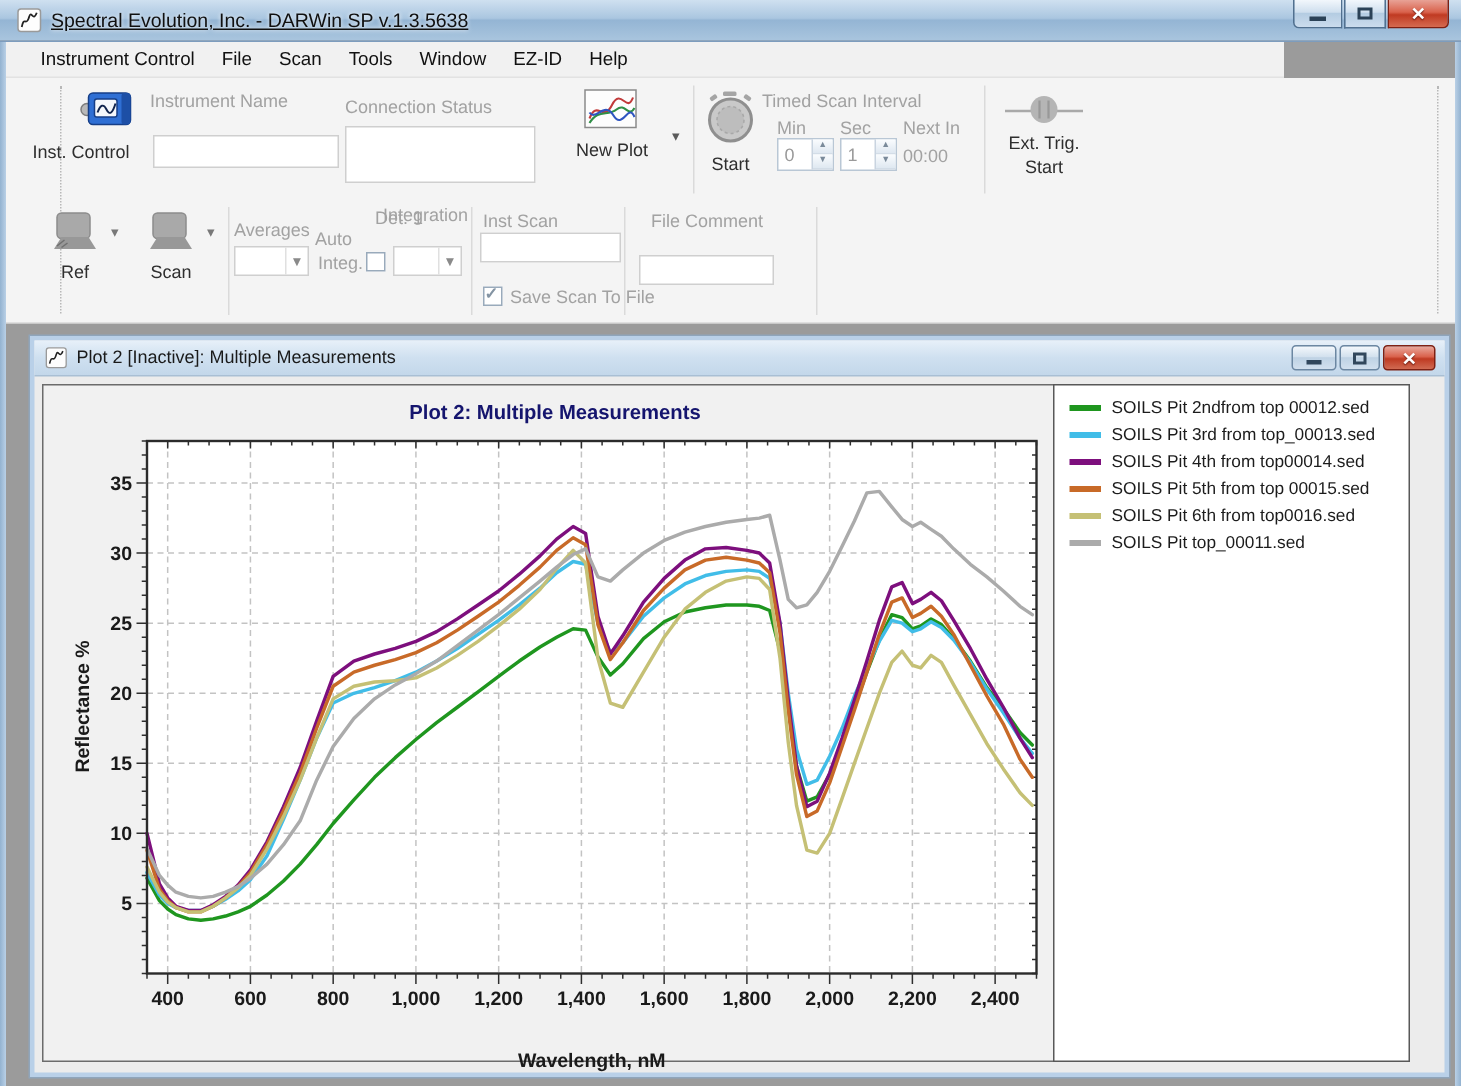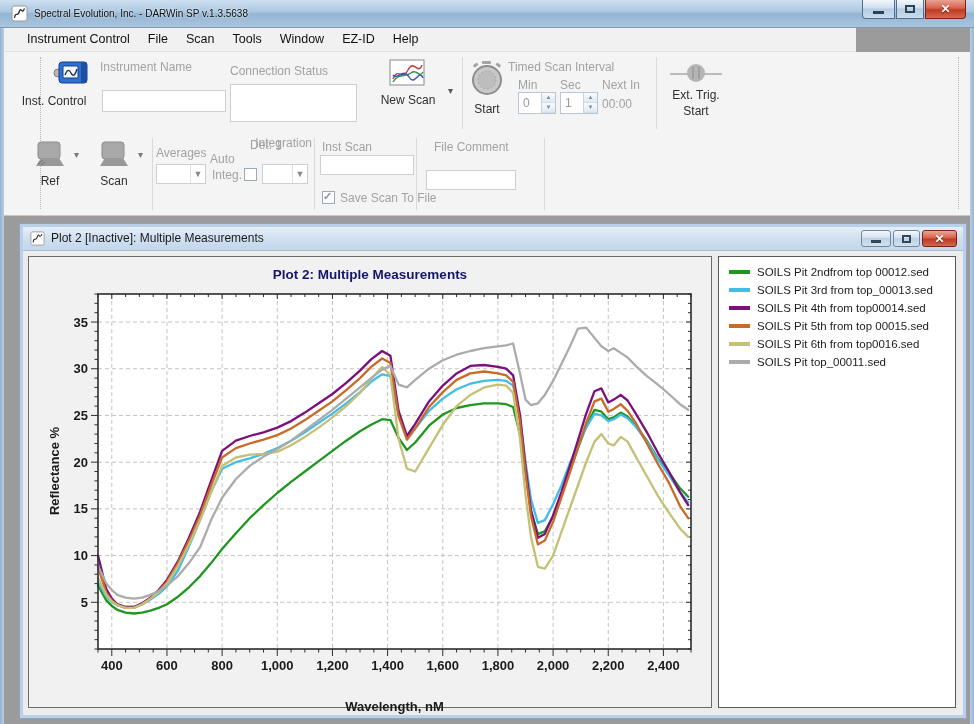--- a/index.html
+++ b/index.html
@@ -4,21 +4,21 @@
 <style>
   * { margin:0; padding:0; box-sizing:border-box; }
   html,body { width:974px; height:724px; overflow:hidden; }
   body { font-family:"Liberation Sans", sans-serif; background:#9b9b9b; position:relative; }
 
   
   .titlebar { position:absolute; left:0; top:0; width:974px; height:28px;
     background:linear-gradient(#cfe0f0,#aac6e0 45%,#94b5d4 50%,#a9c5de);
     border-bottom:1px solid #7d9cbd; }
   .app-icon { position:absolute; left:11px; top:5px; width:17px; height:17px; }
-  .title-text { position:absolute; left:34px; top:0; line-height:27px; font-size:10px; color:#101010; text-shadow:0 0 3px #ffffff; }
+  .title-text { position:absolute; left:34px; top:0; line-height:27px; font-size:13px; color:#101010; text-shadow:0 0 3px #ffffff;text-decoration:underline; }
   .winbtns { position:absolute; right:8px; top:0; display:flex; }
   .wbtn { height:19px; border:1px solid #51708f; border-top:none; display:flex; align-items:center; justify-content:center;
     background:linear-gradient(#f2f7fc,#cfdfee 45%,#b4cce2 50%,#cbdced); border-radius:0 0 4px 4px; margin-left:1px; cursor:default; }
   .wbtn.min { width:33px; border-radius:0 0 0 4px;}
   .wbtn.max { width:28px; border-radius:0; }
   .wbtn.close { width:41px; background:linear-gradient(#e8a296,#d9624c 45%,#c03a22 55%,#d56a50); border-color:#7e2013; border-radius:0 0 4px 0; }
   .glyph-min { width:11px; height:3px; background:#2b4257; margin-top:7px; }
   .glyph-max { width:10px; height:8px; border:2px solid #2b4257; }
   .glyph-x { color:#fff; font-size:12px; font-weight:bold; text-shadow:0 1px 1px #5e1208; }
   .side-border-l, .side-border-r { position:absolute; top:28px; width:4px; height:696px;
@@ -62,21 +62,21 @@
   .cglyph-min { width:10px; height:3px; background:#31475c; margin-top:6px; }
   .cglyph-restore { width:9px; height:8px; border:2px solid #31475c; }
 
   .chart-panel { position:absolute; left:5px; top:29px; width:684px; height:452px; background:#f1f1f1; border:1px solid #6b6b6b; }
   .chart-title { position:absolute; left:0; top:10px; width:100%; text-align:center; font-size:13.5px; font-weight:bold; color:#15156e; }
   .xlabel { position:absolute; left:69px; top:442px; width:593px; text-align:center; font-size:13px; font-weight:bold; color:#1a1a1a; }
   .ylabel { position:absolute; left:-44px; top:206px; width:140px; height:16px; text-align:center; font-size:13px; font-weight:bold; color:#1a1a1a; transform:rotate(-90deg); }
   #chart-svg { position:absolute; left:0; top:0; }
   .tick { font-family:"Liberation Sans",sans-serif; font-size:13px; font-weight:bold; fill:#1a1a1a; }
 
-  .legend-panel { position:absolute; left:695px; top:29px; width:238px; height:452px; background:#ffffff; border:1px solid #585858; padding:6px 4px;text-align:right; }
+  .legend-panel { position:absolute; left:679px; top:29px; width:238px; height:452px; background:#ffffff; border:1px solid #585858; padding:6px 4px;text-align:right; }
   .legend-item { display:flex; align-items:center; height:18px; }
   .legend-swatch { width:21px; height:4px; margin:0 7px 0 6px; flex:0 0 auto; }
   .legend-label { font-size:11.5px; color:#1c1c1c; white-space:nowrap; }
 </style>
 </head>
 <body>
 
 <div class="titlebar">
   <span class="app-icon">
     <svg width="17" height="17" viewBox="0 0 17 17">
@@ -132,21 +132,21 @@
   <input class="tbx" style="left: 226px; top: 32px; width: 127px; height: 38px;" value="">
 
   <div style="position:absolute;left:384px;top:6px;width:40px;height:30px">
     <svg width="40" height="30" viewBox="0 0 40 30">
       <rect x="2" y="2" width="34" height="25" fill="#fdfdfd" stroke="#8a8a8a"></rect>
       <path d="M5,21 C10,8 14,24 20,12 S30,18 34,7" fill="none" stroke="#c23b3b" stroke-width="1.4"></path>
       <path d="M5,24 C11,14 17,20 23,15 S31,21 35,14" fill="none" stroke="#2f8f46" stroke-width="1.4"></path>
       <path d="M5,17 C9,23 15,9 21,19 S31,10 35,20" fill="none" stroke="#2f55c0" stroke-width="1.4"></path>
     </svg>
   </div>
-  <div class="blabel" style="left:372px;top:41px;width:64px">New Scan</div>
+  <div class="blabel" style="left:372px;top:41px;width:64px">New Plot</div>
   <span class="caret" style="left:444px;top:33px">▾</span>
 
   <div class="sep" style="left:458px;top:5px"></div>
 
   <div style="position:absolute;left:464px;top:8px;width:38px;height:38px">
     <svg width="38" height="38" viewBox="0 0 38 38">
       <rect x="14" y="1" width="9" height="3" rx="1" fill="#a5a5a5"></rect>
       <rect x="5" y="4" width="5" height="3" rx="1" fill="#a5a5a5" transform="rotate(-35 7 5)"></rect>
       <rect x="28" y="4" width="5" height="3" rx="1" fill="#a5a5a5" transform="rotate(35 31 5)"></rect>
       <circle cx="19" cy="20" r="14" fill="#c9c9c9" stroke="#8f8f8f" stroke-width="2"></circle>

